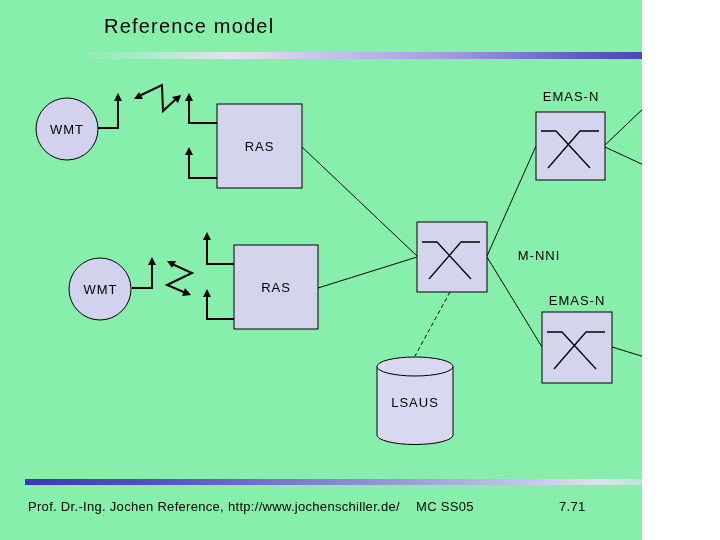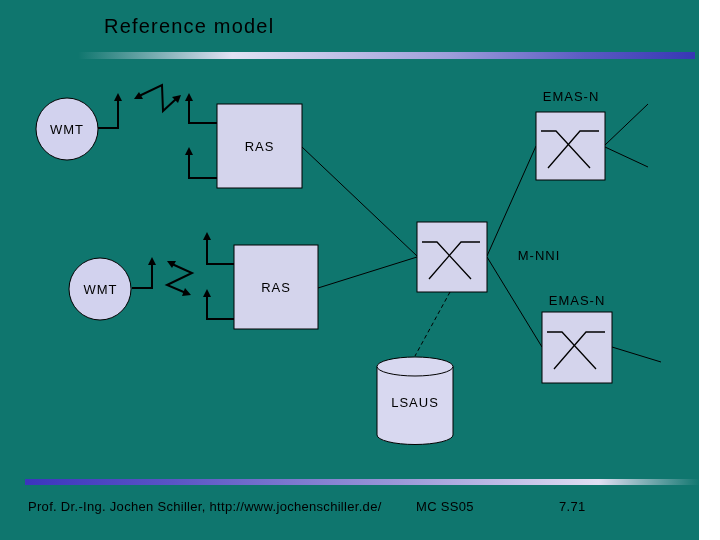--- a/index.html
+++ b/index.html
@@ -1,17 +1,17 @@
 <!DOCTYPE html>
 <html><head>
 <meta charset="utf-8">
 <style>
   html,body { margin:0; padding:0; background:#fff; }
   .slide {
-    position:relative; width:699px; height:540px; background:#0f766e;
+    position:relative; width:642px; height:540px; background:#86efac;
     font-family:"Liberation Sans","DejaVu Sans",sans-serif; color:#000;
     overflow:hidden;
   }
   .layer { position:absolute; left:0; top:0; }
   .txt { position:absolute; white-space:nowrap; }
   .center { display:flex; align-items:center; justify-content:center; }
 
   .title { left:104px; top:15px; font-size:20px; letter-spacing:1.2px; }
 
   .header-rule {
@@ -147,16 +147,16 @@
   <div class="txt center node-label wmt-bot-label">WMT</div>
   <div class="txt center node-label ras-bot-label">RAS</div>
   <div class="txt center node-label emasn-bot-label">EMAS-N</div>
 
   <div class="txt center node-label lsaus-label">
     <span>LS</span>
     <span>AUS</span>
   </div>
 
   <div class="footer-rule"></div>
-  <div class="txt footer-txt footer-author">Prof. Dr.-Ing. Jochen Schiller, http://www.jochenschiller.de/</div>
+  <div class="txt footer-txt footer-author">Prof. Dr.-Ing. Jochen Reference, http://www.jochenschiller.de/</div>
   <div class="txt footer-txt footer-course">MC SS05</div>
   <div class="txt footer-txt footer-page">7.71</div>
 </div>
 
 </body></html>

